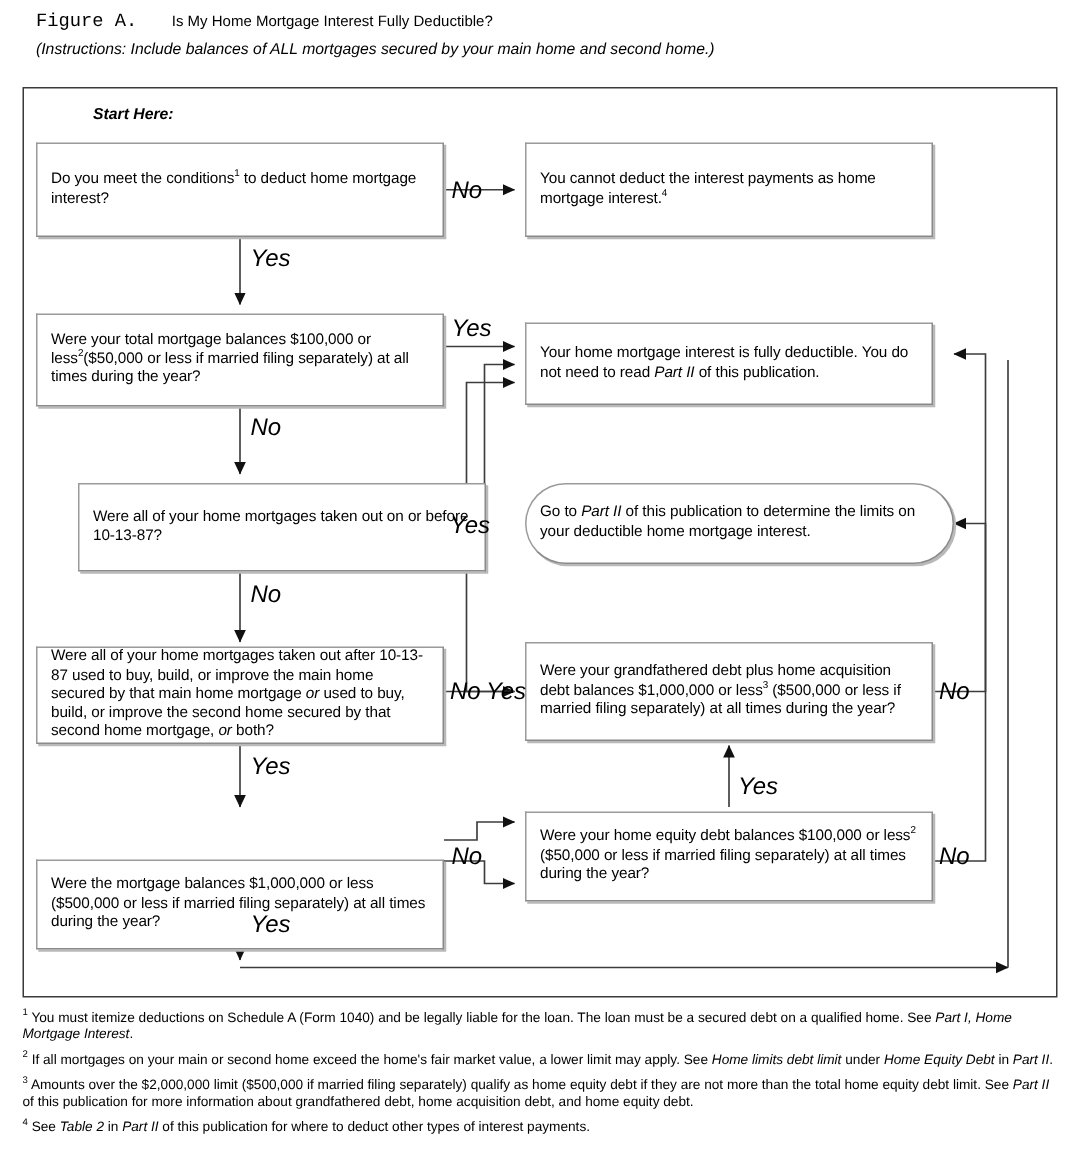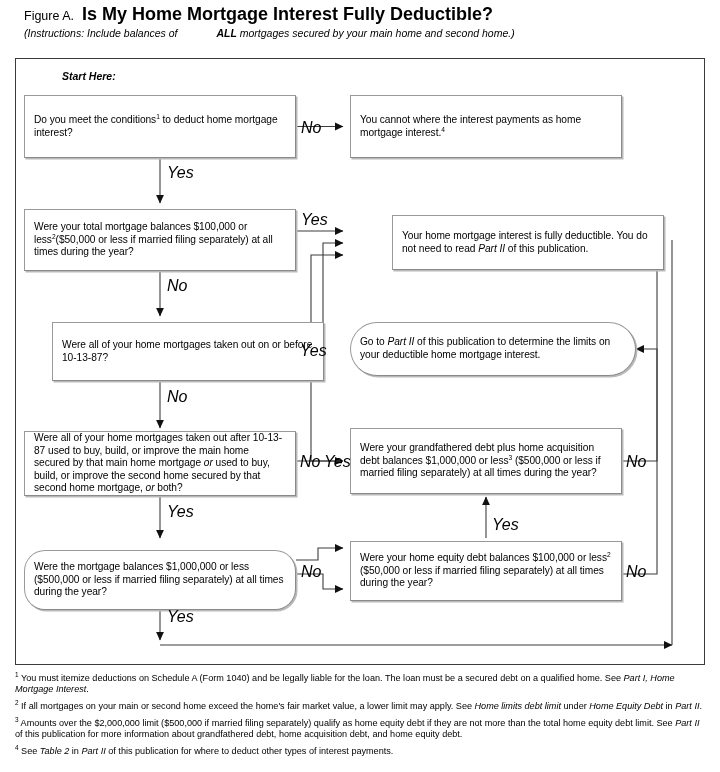--- a/index.html
+++ b/index.html
@@ -20,34 +20,35 @@
   #header {
     position: absolute;
     left: 24px;
     top: 4px;
     width: 680px;
   }
   #fig-label {
     font-size: 12.5px;
     font-weight: normal;
     letter-spacing: 0px;
+    font-family: Liberation Mono, monospace;
   }
   #fig-title {
-    font-size: 18px;
-    font-weight: bold;
-    margin-left: 8px;
+    font-size: 10px;
+    font-weight: normal;
+    margin-left: 23px;
   }
   #instructions {
     position: absolute;
     left: 24px;
     top: 27px;
     font-size: 10.5px;
     font-style: italic;
   }
-  #instructions b { font-weight: bold; font-style: italic; margin-left: 36px; }
+  #instructions b { font-weight: normal; font-style: italic; }
 
   
   #frame {
     position: absolute;
     left: 15px;
     top: 58px;
     width: 690px;
     height: 607px;
     border: 1px solid #3a3a3a;
     box-sizing: border-box;
@@ -189,48 +190,48 @@
     </g>
   </svg>
 
   <div id="start-here">Start Here:</div>
 
   <div class="node" style="left:24px; top:95px; width:272px; height:63px;">
     <div class="txt"><span>Do you meet the conditions</span><sup>1</sup><span> to deduct home mortgage interest?</span></div>
   </div>
 
   <div class="node" style="left:350px; top:95px; width:272px; height:63px;">
-    <div class="txt"><span>You cannot where the interest payments as home mortgage interest.</span><sup>4</sup></div>
+    <div class="txt"><span>You cannot deduct the interest payments as home mortgage interest.</span><sup>4</sup></div>
   </div>
 
   <div class="node" style="left:24px; top:209px; width:272px; height:62px;">
     <div class="txt"><span>Were your total mortgage balances $100,000 or less</span><sup>2</sup><span>($50,000 or less if married filing separately) at all times during the year?</span></div>
   </div>
 
-  <div class="node" style="left:350px; top:215px; width:272px; height:55px;margin-left:42px;">
+  <div class="node" style="left:350px; top:215px; width:272px; height:55px;">
     <div class="txt"><span>Your home mortgage interest is fully deductible. You do not need to read </span><i>Part II</i><span> of this publication.</span></div>
   </div>
 
   <div class="node" style="left:24px; top:322px; width:272px; height:59px;margin-left:28px;">
     <div class="txt"><span>Were all of your home mortgages taken out on or before 10-13-87?</span></div>
   </div>
 
   <div class="node" style="left:350px; top:322px; width:286px; height:54px;border-radius:27px;">
     <div class="txt"><span>Go to </span><i>Part II</i><span> of this publication to determine the limits on your deductible home mortgage interest.</span></div>
   </div>
 
   <div class="node" style="left:24px; top:431px; width:272px; height:65px;align-items:center;">
     <div class="txt"><span>Were all of your home mortgages taken out after 10-13-87 used to buy, build, or improve the main home secured by that main home mortgage </span><i>or</i><span> used to buy, build, or improve the second home secured by that second home mortgage, </span><i>or</i><span> both?</span></div>
   </div>
 
   <div class="node" style="left:350px; top:428px; width:272px; height:66px;">
     <div class="txt"><span>Were your grandfathered debt plus home acquisition debt balances $1,000,000 or less</span><sup>3</sup><span> ($500,000 or less if married filing separately) at all times during the year?</span></div>
   </div>
 
-  <div class="node" style="left:24px; top:550px; width:272px; height:60px;border-radius:21px;">
+  <div class="node" style="left:24px; top:573px; width:272px; height:60px;">
     <div class="txt"><span>Were the mortgage balances $1,000,000 or less ($500,000 or less if married filing separately) at all times during the year?</span></div>
   </div>
 
   <div class="node" style="left:350px; top:541px; width:272px; height:60px;">
     <div class="txt"><span>Were your home equity debt balances $100,000 or less</span><sup>2</sup><span> ($50,000 or less if married filing separately) at all times during the year?</span></div>
   </div>
 
   <div class="elabel" style="left:301px; top:119px;">No</div>
   <div class="elabel" style="left:167px; top:164px;">Yes</div>
 

